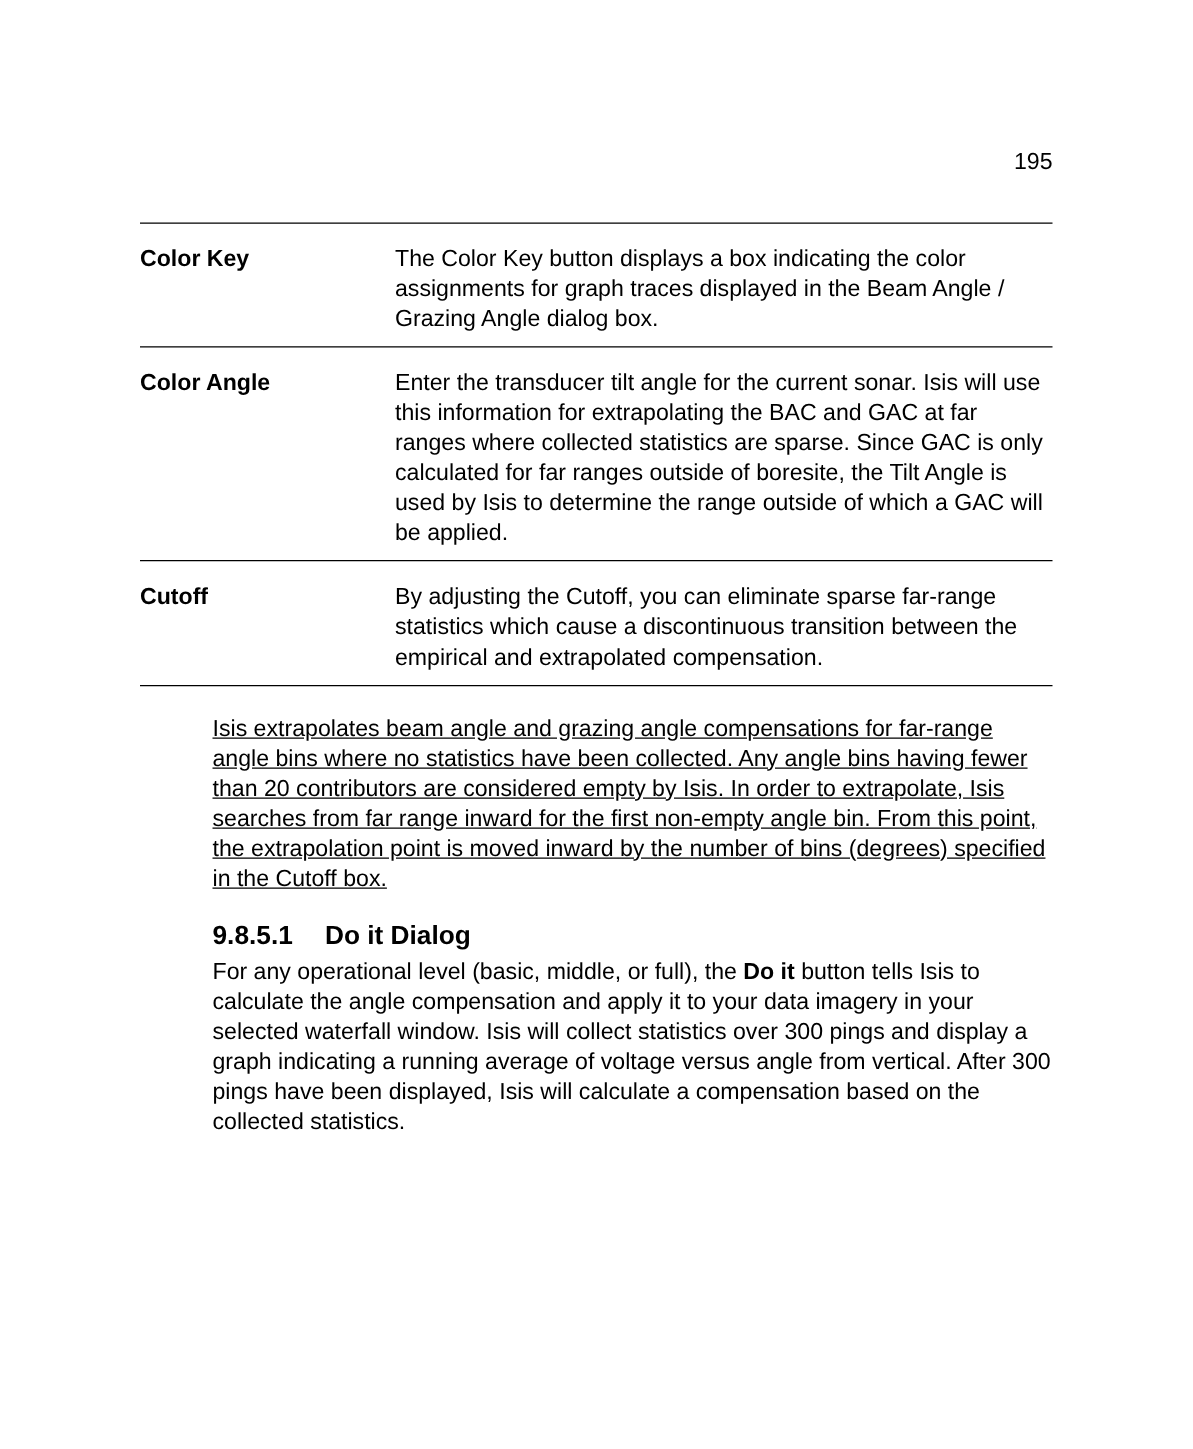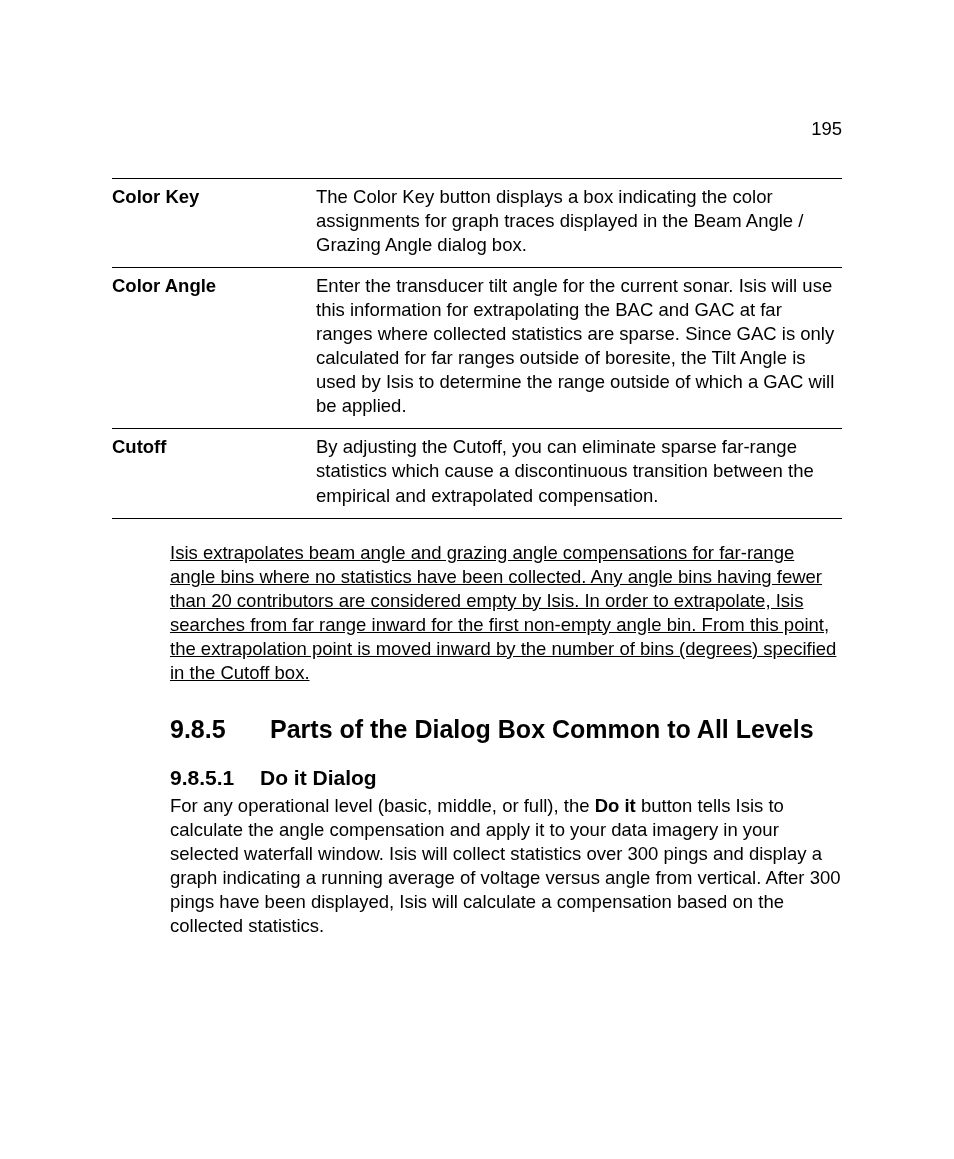--- a/index.html
+++ b/index.html
@@ -24,21 +24,21 @@
     font-size: 18.5px;
   }
   table.defs {
     border-collapse: collapse;
     width: 100%;
     margin-top: 60px;
   }
   table.defs td {
     border-top: 1px solid #000;
     border-bottom: 1px solid #000;
-    padding: 6px 0 10px 0;
+    padding: 16px 0 10px 0;
     vertical-align: top;
     line-height: 1.3;
   }
   table.defs td.term {
     width: 200px;
     font-weight: bold;
     padding-right: 4px;
   }
   .bodytext {
     margin-top: 22px;
@@ -83,23 +83,20 @@
       </tr>
       <tr>
         <td class="term">Cutoff</td>
         <td>By adjusting the Cutoff, you can eliminate sparse far-range statistics which cause a discontinuous transition between the empirical and extrapolated compensation.</td>
       </tr>
     </tbody>
   </table>
 
   <div class="bodytext">Isis extrapolates beam angle and grazing angle compensations for far-range angle bins where no statistics have been collected. Any angle bins having fewer than 20 contributors are considered empty by Isis. In order to extrapolate, Isis searches from far range inward for the first non-empty angle bin. From this point, the extrapolation point is moved inward by the number of bins (degrees) specified in the Cutoff box.</div>
 
-  <h2 class="sec">
-    <span class="num">9.8.5</span><span>Parts of the Dialog Box Common to All Levels</span>
-  </h2>
 
 
   <h3 class="subsec">
     <span class="num">9.8.5.1</span><span>Do it Dialog</span>
   </h3>
 
   <div class="para">
     <span>For any operational level (basic, middle, or full), the </span><span class="bold">Do it</span><span> button tells Isis to calculate the angle compensation and apply it to your data imagery in your selected waterfall window. Isis will collect statistics over 300 pings and display a graph indicating a running average of voltage versus angle from vertical. After 300 pings have been displayed, Isis will calculate a compensation based on the collected statistics.</span>
   </div>
 

